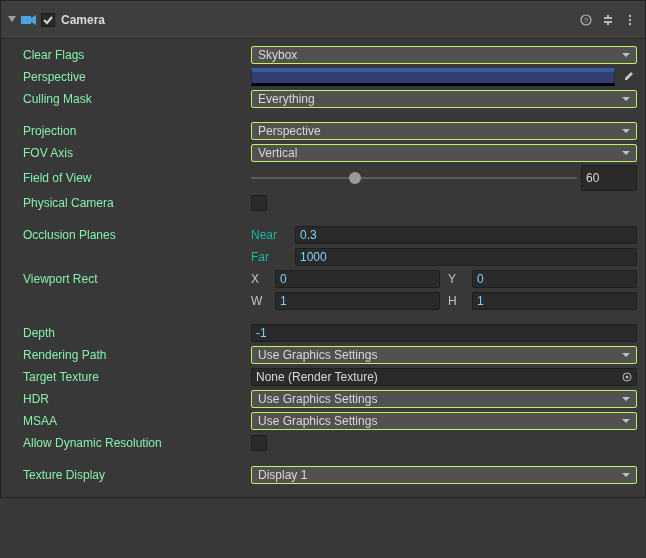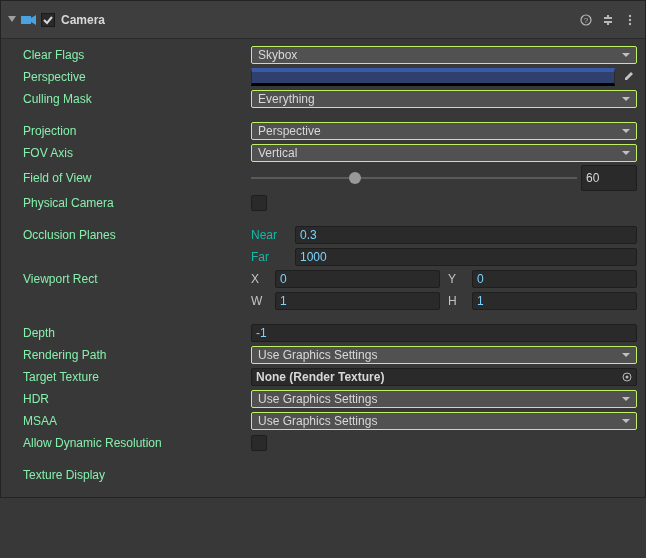--- a/index.html
+++ b/index.html
@@ -106,21 +106,20 @@
   .objfield {
     flex:1;
     height:18px;
     background:#2a2a2a;
     border:1px solid #1e1e1e;
     border-radius:2px;
     color:#d8d8d8;
     padding:8px 4px;
     display:flex; align-items:center;
     position:relative;
-    font-weight:bold;
   }
   .objpicker {
     position:absolute; right:2px; top:50%; transform:translateY(-50%);
     width:14px; height:14px;
     display:flex; align-items:center; justify-content:center;
     cursor:pointer;
   }
   .sublabel { width: 40px; flex: 0 0 40px; color: #14b8a6; }
   .sublabel-s { width: 20px; flex: 0 0 20px; text-align:left; color:#c4c4c4; }
   .slider {
@@ -404,16 +403,21 @@
       <div class="label">Allow Dynamic Resolution</div>
       <div class="field">
         <div class="chk"></div>
       </div>
     </div>
 
     <div class="gap"></div>
 
     <div class="row">
       <div class="label">Texture Display</div>
+      <div class="field">
+        <div class="dropdown">
+            <span>Display 1</span>
+          </div>
+      </div>
     </div>
 
   </div>
 </div>
 
 </body></html>

